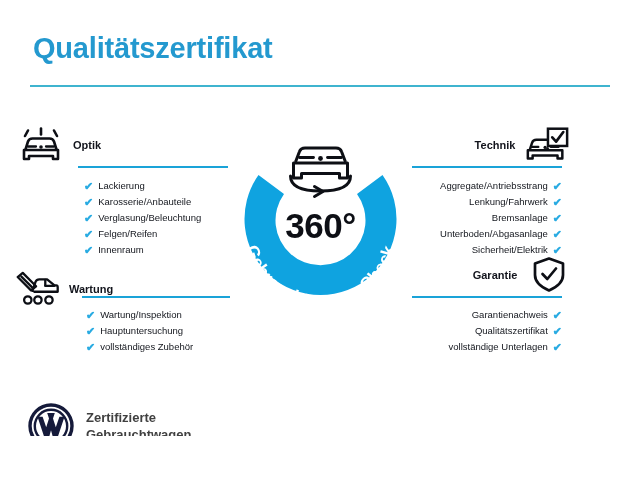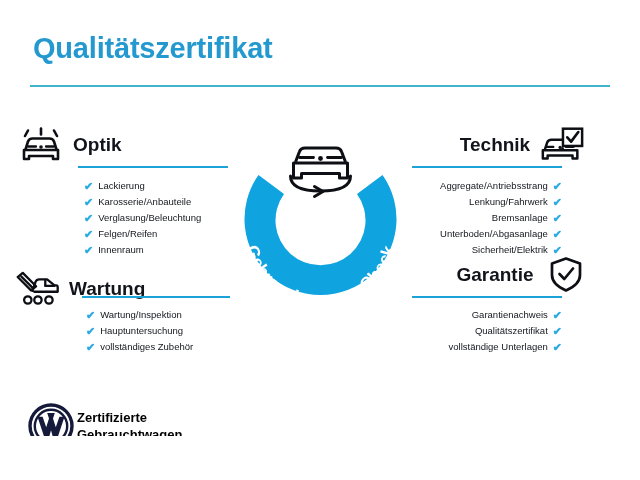--- a/index.html
+++ b/index.html
@@ -56,21 +56,21 @@
     width: 46px;
     height: 38px;
     flex: 0 0 46px;
     display: flex;
     align-items: center;
     justify-content: center;
   }
   .quad-icon svg { display: block; }
 
   .quad-title {
-    font-size: 19px;
+    font-size: 11px;
     font-weight: bold;
     color: #12141c;
     white-space: nowrap;
     padding: 0 9px;
   }
 
   .quad-underline {
     position: absolute;
     height: 2px;
     background: #1aa3d8;
@@ -140,24 +140,24 @@
   #footer {
     position: absolute;
     left: 28px;
     top: 403px;
     display: flex;
     align-items: center;
   }
   #vw-logo { width: 46px; height: 46px; flex: 0 0 46px; }
   #vw-logo svg { display: block; }
   #footer-text {
-    margin-left: 3px;
+    margin-left: 12px;
     font-size: 13px;
     font-weight: bold;
-    color: #000000;
+    color: #404040;
     line-height: 1.32;
   }
   #footer-text div { white-space: nowrap; }
 </style>
 </head>
 <body>
 
 <div id="page">
 
   <div id="header-title" style="color: rgb(36, 153, 207);">Qualitätszertifikat</div>
@@ -324,20 +324,21 @@
       <g transform="translate(102.5, 36)">
         <path d="M-25 14 L-21 3.5 Q-19.8 0 -15.5 0 L15.5 0 Q19.8 0 21 3.5 L25 14" fill="none" stroke="#0d0f15" stroke-width="3" stroke-linejoin="round"></path>
         <path d="M-27 15 L27 15 L27 30 L19 30 L19 25.5 L-19 25.5 L-19 30 L-27 30 Z" fill="none" stroke="#0d0f15" stroke-width="3" stroke-linejoin="round"></path>
         <line x1="-21" y1="9.5" x2="-7" y2="9.5" stroke="#0d0f15" stroke-width="2.8" stroke-linecap="round"></line>
         <line x1="7" y1="9.5" x2="21" y2="9.5" stroke="#0d0f15" stroke-width="2.8" stroke-linecap="round"></line>
         <circle cx="0" cy="10.5" r="2.4" fill="#0d0f15"></circle>
         <path d="M30 28 Q30 43 0 43 Q-30 43 -30 28" fill="none" stroke="#0d0f15" stroke-width="3" stroke-linecap="round"></path>
         <path d="M-6 38.5 L2.5 43.5 L-6 48.5" fill="none" stroke="#0d0f15" stroke-width="3" stroke-linecap="round" stroke-linejoin="round"></path>
       </g>
     </svg>
+    <div id="badge-degrees">360°</div>
   </div>
 
   <div id="footer">
     <span id="vw-logo">
       <svg width="46" height="46" viewBox="0 0 46 46">
         <circle cx="23" cy="23" r="21" fill="none" stroke="#151a3a" stroke-width="3.4"></circle>
         <circle cx="23" cy="23" r="16.2" fill="none" stroke="#151a3a" stroke-width="2.4"></circle>
         <path d="M9.5 13.8 L14.6 13.8 L18.2 24.2 L21.0 15.6 L19.2 10.0 L26.8 10.0 L25.0 15.6 L27.8 24.2 L31.4 13.8 L36.5 13.8 L29.6 34.5 L25.0 34.5 L23.0 27.2 L21.0 34.5 L16.4 34.5 Z" fill="#151a3a"></path>
       </svg>
     </span>

